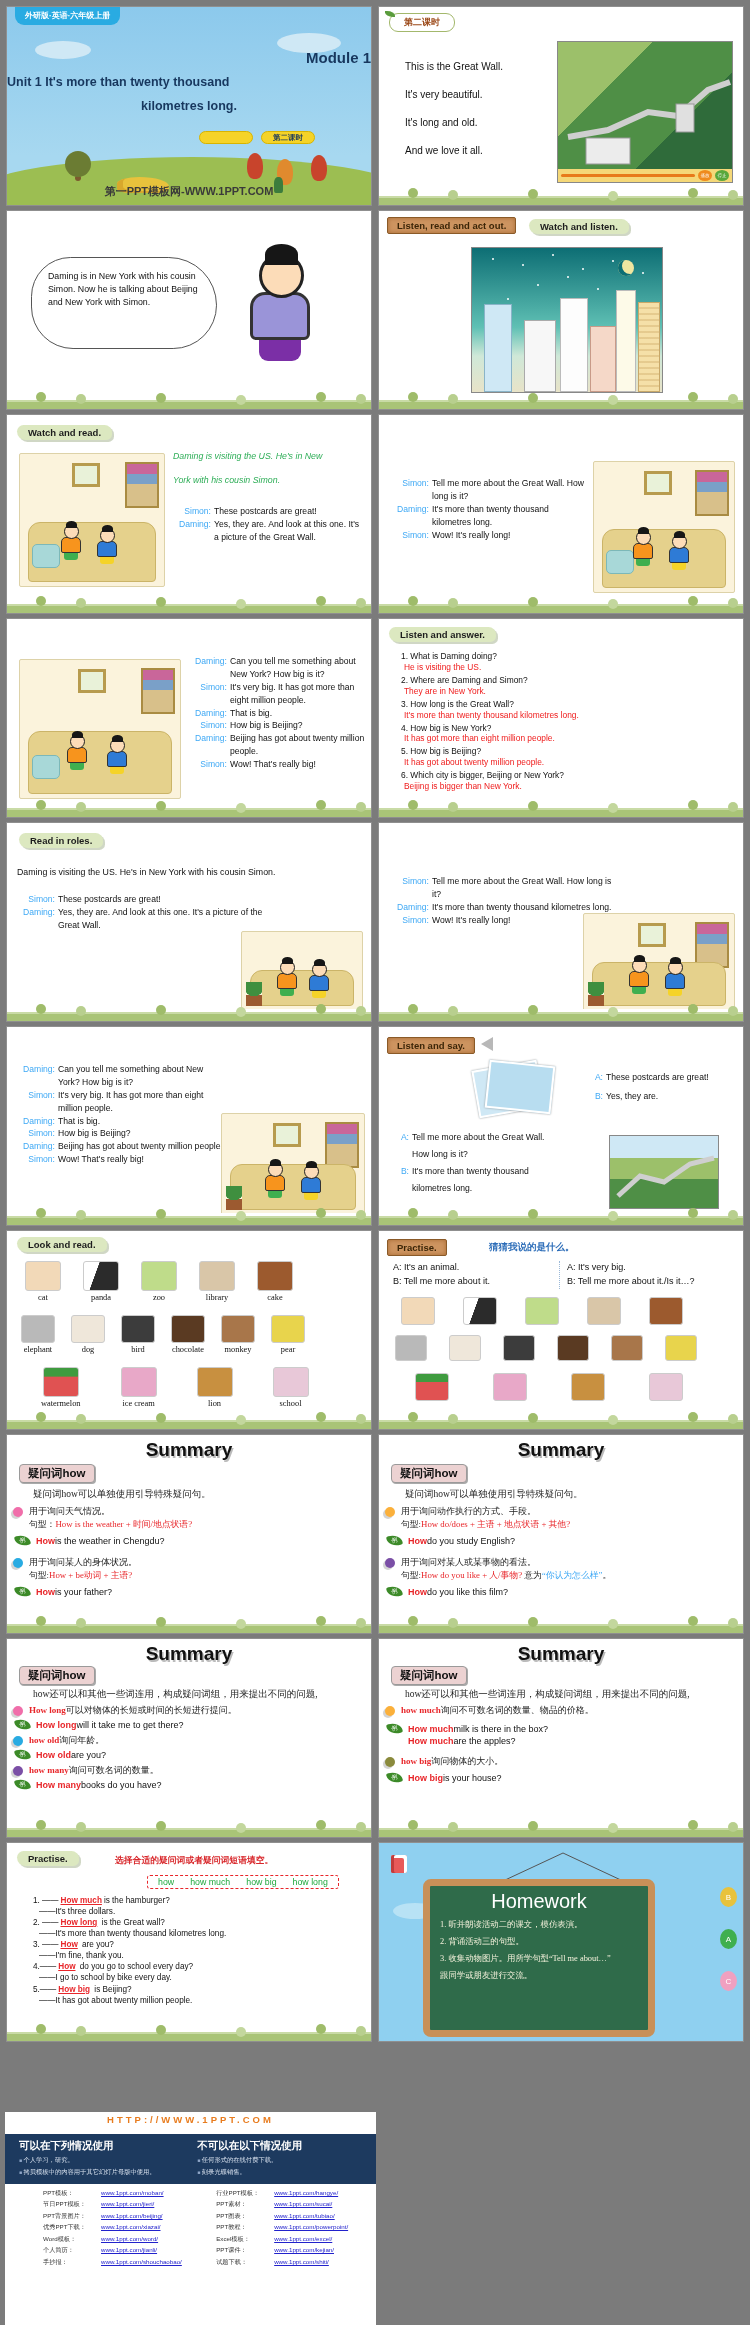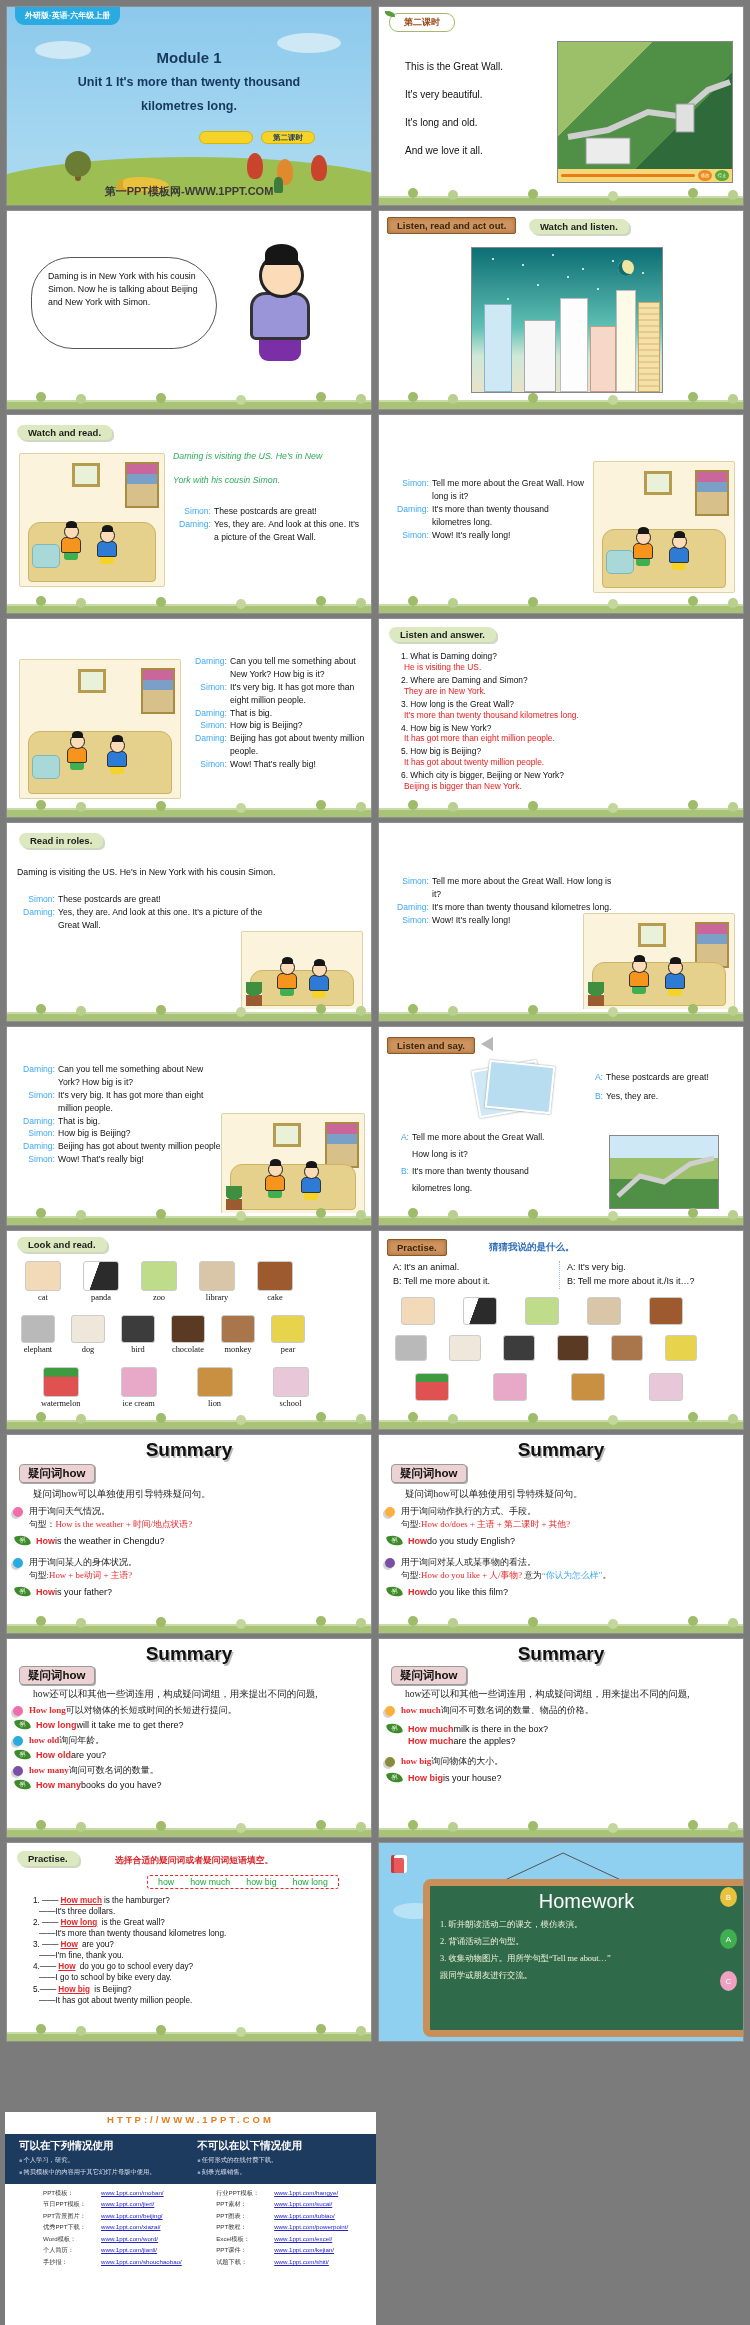--- a/index.html
+++ b/index.html
@@ -57,22 +57,22 @@
 </head>
 <body>
 
 <div id="page">
 <div class="grid">
 
   <div class="slide" style="background:linear-gradient(#8cc9ec,#a7d8f0 75%)">
     <div style="position:absolute;top:34px;left:28px;width:56px;height:18px;background:#cfe8f5;border-radius:50%"></div>
     <div style="position:absolute;top:26px;right:30px;width:64px;height:20px;background:#cfe8f5;border-radius:50%"></div>
     <div style="position:absolute;top:0;left:8px;background:#29abe2;color:#fff;font-size:8px;font-weight:bold;padding:3px 10px 4px;border-radius:0 0 9px 9px">外研版·英语·六年级上册</div>
-    <div style="position:absolute;top:42px;width:100%;text-align:center;font-size:15px;font-weight:bold;color:#17375e">Module 1</div>
-    <div style="position:absolute;top:68px;width:100%;text-align:center;font-size:12.5px;font-weight:bold;color:#17375e">Unit 1  It's more than twenty thousand</div>
+    <div style="position:absolute;top:42px;width:100%;text-align:right;font-size:15px;font-weight:bold;color:#17375e">Module 1</div>
+    <div style="position:absolute;top:68px;width:100%;text-align:left;font-size:12.5px;font-weight:bold;color:#17375e">Unit 1  It's more than twenty thousand</div>
     <div style="position:absolute;top:92px;width:100%;text-align:center;font-size:12.5px;font-weight:bold;color:#17375e">kilometres long.</div>
     <div style="position:absolute;top:124px;right:118px;width:52px;height:11px;background:#f5d328;border:1px solid #d8b400;border-radius:7px"></div>
     <div style="position:absolute;top:124px;right:56px;width:52px;height:11px;background:#f5d328;border:1px solid #d8b400;border-radius:7px;font-size:7.5px;font-weight:bold;color:#17375e;text-align:center;line-height:11px">第二课时</div>
     <div style="position:absolute;bottom:-22px;left:-30px;width:430px;height:70px;background:#9cbe52;border-radius:50% 50% 0 0"></div>
     <div style="position:absolute;bottom:28px;left:58px;width:26px;height:26px;background:#6b7c33;border-radius:50%;box-shadow:0 14px 0 -10px #7c5a2e"></div>
     <div style="position:absolute;bottom:24px;right:44px;width:16px;height:26px;background:#c8442c;border-radius:50% 50% 40% 40%;box-shadow:-34px 4px 0 #e08a2e,-64px -2px 0 #c8442c"></div>
     <div style="position:absolute;bottom:12px;left:110px;width:52px;height:16px;background:#e8c23c;border-radius:60% 80% 40% 40%;box-shadow:inset 6px -2px 0 #d8a82c"></div>
     <div style="position:absolute;bottom:12px;right:88px;width:9px;height:16px;background:#3c7c3c;border-radius:40% 40% 20% 20%"></div>
     <div style="position:absolute;bottom:6px;width:100%;text-align:center;font-size:11px;font-weight:bold;color:#3a3a3a">第一PPT模板网-WWW.1PPT.COM</div>
   </div>
@@ -560,21 +560,21 @@
   </div>
 
   <div class="slide">
     <div class="sum-title">Summary</div>
     <div style="margin:2px 0 0 12px"><span class="tagbox">疑问词how</span></div>
     <div class="sumintro">疑问词how可以单独使用引导特殊疑问句。</div>
     <div class="srow">
           <span class="dot yl"></span>
           <span>用于询问动作执行的方式、手段。</span>
         </div>
-    <div class="patline"><span>句型:</span><span class="redp">How do/does + 主语 + 第二课时 + 其他?</span></div>
+    <div class="patline"><span>句型:</span><span class="redp">How do/does + 主语 + 地点状语 + 其他?</span></div>
     <div class="exrow">
           <span class="leaf">例</span>
           <span class="red">How</span>
           <span> do you study English?</span>
         </div>
     <div class="srow" style="margin-top:10px">
           <span class="dot pu"></span>
           <span>用于询问对某人或某事物的看法。</span>
         </div>
     <div class="patline"><span>句型:</span><span class="redp">How do you like + 人/事物?</span><span> 意为</span><span class="blue">“你认为怎么样”</span><span>。</span></div>
@@ -687,21 +687,21 @@
         </div>
     <div class="grass"></div>
   </div>
 
   <div class="slide" style="background:#8fd0f0">
     <div style="position:absolute;top:60px;left:14px;width:44px;height:16px;background:#b8e2f5;border-radius:50%"></div>
     <div style="position:absolute;top:12px;left:12px;width:16px;height:18px;background:#e85a5a;border-radius:2px;box-shadow:inset 3px 0 0 #c23c3c,inset -3px 3px 0 #fff"></div>
     <svg width="120" height="30" style="position:absolute;top:8px;left:124px">
           <path d="M0 30 L60 2 L120 30" stroke="#555" stroke-width="1" fill="none"></path>
         </svg>
-    <div style="position:absolute;top:36px;left:44px;width:327px;height:158px;background:#2f6b4a;border:7px solid #c89058;border-radius:8px;box-sizing:border-box;padding:2px 10px">
+    <div style="position:absolute;top:36px;left:44px;width:232px;height:158px;background:#2f6b4a;border:7px solid #c89058;border-radius:8px;box-sizing:border-box;padding:2px 10px">
       <div style="text-align:center;font-size:20px;color:#fff;margin-top:2px">Homework</div>
       <div>
             <div style="font-size:8.4px;color:#f5f2dc;margin-top:6px;font-family:'Liberation Serif',serif">1. 听并朗读活动二的课文，模仿表演。</div>
             <div style="font-size:8.4px;color:#f5f2dc;margin-top:6px;font-family:'Liberation Serif',serif">2. 背诵活动三的句型。</div>
             <div style="font-size:8.4px;color:#f5f2dc;margin-top:6px;font-family:'Liberation Serif',serif">3. 收集动物图片。用所学句型“Tell me about…”</div>
             <div style="font-size:8.4px;color:#f5f2dc;margin-top:6px;font-family:'Liberation Serif',serif">跟同学或朋友进行交流。</div>
           </div>
     </div>
     <div style="position:absolute;top:44px;right:6px;display:flex;flex-direction:column;gap:22px">
           <div style="width: 17px; height: 20px; border-radius: 50%; color: rgb(255, 255, 255); font-size: 8px; display: flex; align-items: center; justify-content: center; background: rgb(232, 194, 60);">B</div>

